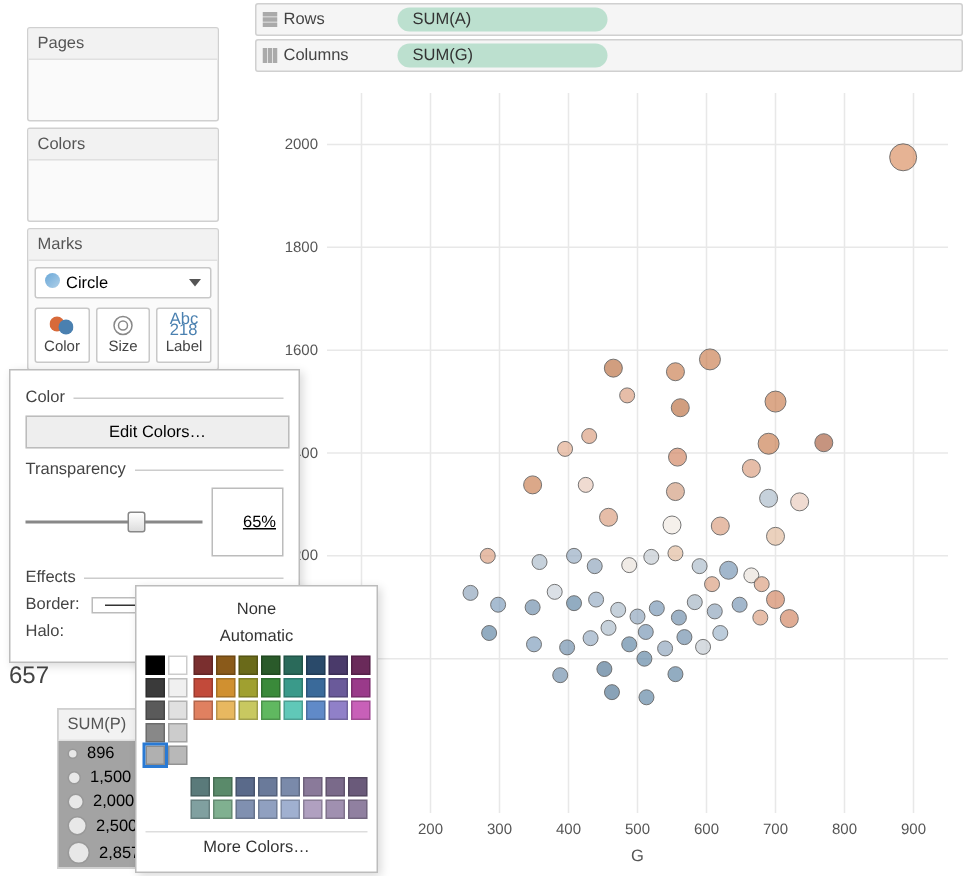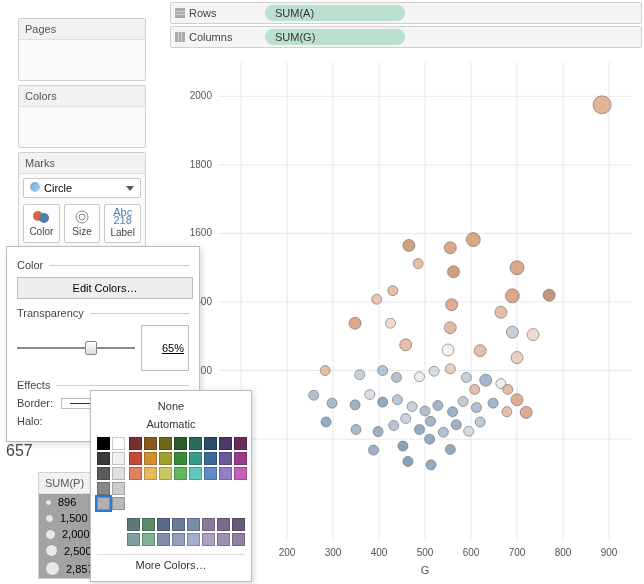--- a/index.html
+++ b/index.html
@@ -102,21 +102,21 @@
           <span class="lbl">Color</span>
         </div>
         <div class="mark-btn">
           <svg width="16" height="14">
               <circle cx="8" cy="7" r="6" fill="none" stroke="#888"></circle>
               <circle cx="8" cy="7" r="3" fill="none" stroke="#888"></circle>
             </svg>
           <span class="lbl">Size</span>
         </div>
         <div class="mark-btn">
-          <div style="font-size:8px;color:#4a80b0;line-height:7px;text-align:center"><span>Abc</span><br><span>218</span></div>
+          <div style="font-size:8px;color:#4a80b0;line-height:7px;text-align:left"><span>Abc</span><br><span>218</span></div>
           <span class="lbl">Label</span>
         </div>
       </div>
     </div>
   </div>
 </div>
 
 <div class="color-popup">
   <div class="section-title">Color</div>
   <button class="edit-btn">Edit Colors…</button>

